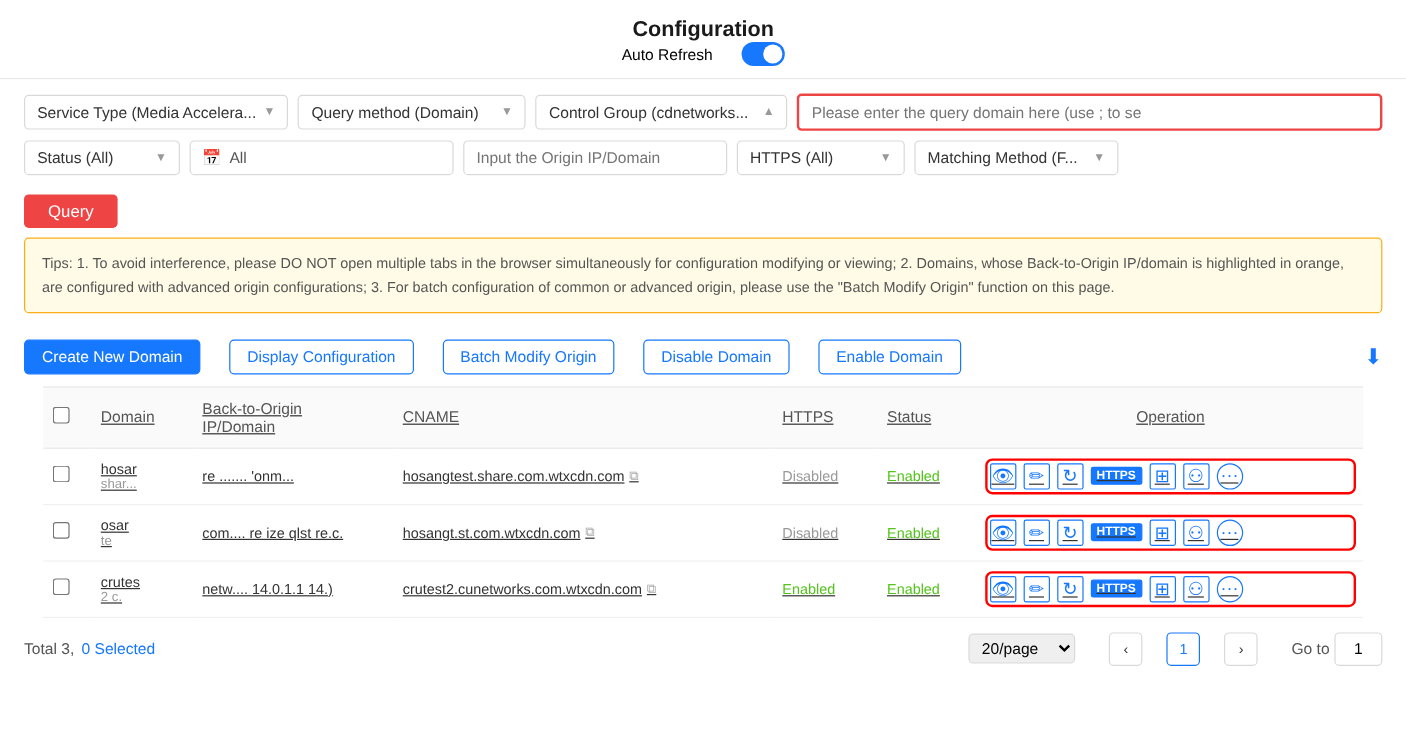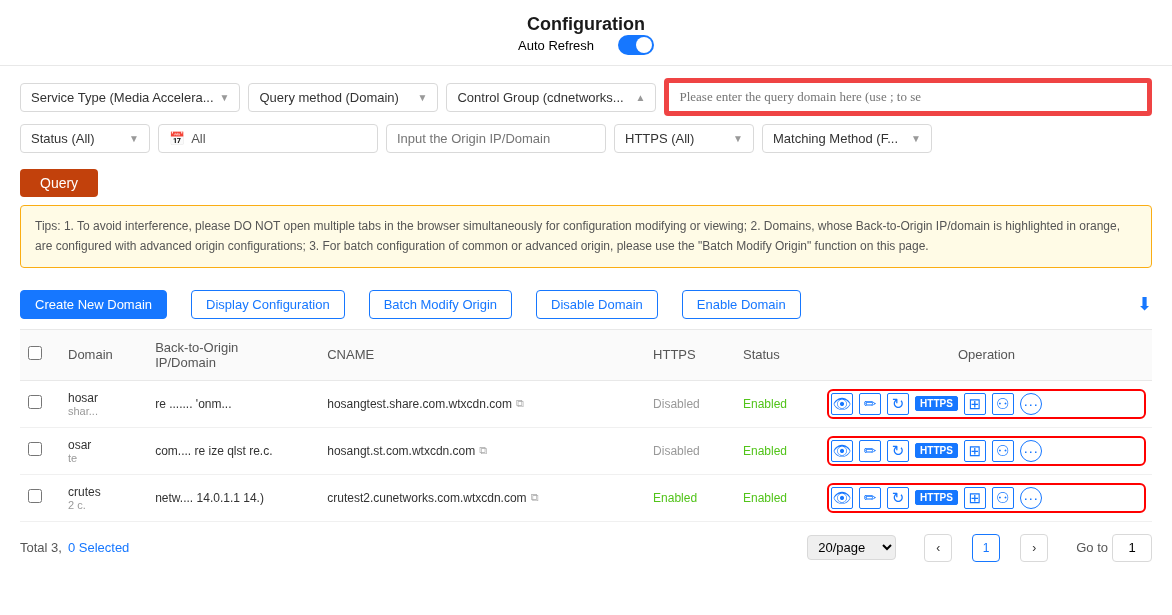--- a/index.html
+++ b/index.html
@@ -13,37 +13,37 @@
     
     .filters { padding: 12px 20px; display: flex; flex-direction: column; gap: 8px; }
     .filter-row { display: flex; gap: 8px; align-items: center; }
     
     .select-box { display: flex; align-items: center; justify-content: space-between; padding: 6px 10px; border: 1px solid #d9d9d9; border-radius: 4px; background: #fff; cursor: pointer; gap: 6px; white-space: nowrap; font-size: 13px; }
     .select-box .caret { font-size: 10px; color: #999; }
     
     .filter-service { min-width: 200px; }
     .filter-query { min-width: 190px; }
     .filter-control { min-width: 210px; }
-    .filter-domain-input { flex: 1; padding: 6px 10px; border: 5px solid #ef4444; border-radius: 4px; font-size: 13px; color: #bbb; font-family: Liberation Serif, serif; }
+    .filter-domain-input { flex: 1; padding: 6px 10px; border: 2px solid #ef4444; border-radius: 4px; font-size: 13px; color: #bbb; }
     .filter-status { min-width: 130px; }
     .filter-date { min-width: 220px; padding: 6px 10px; border: 1px solid #d9d9d9; border-radius: 4px; display: flex; align-items: center; gap: 6px; color: #555; }
     .filter-origin { min-width: 220px; padding: 6px 10px; border: 1px solid #d9d9d9; border-radius: 4px; font-size: 13px; color: #bbb; }
     .filter-https { min-width: 140px; }
     .filter-matching { min-width: 170px; }
     
-    .query-btn { background: #c2410c; color: #fff; border: none; padding: 6px 20px; border-radius: 4px; cursor: pointer; font-size: 14px; margin: 4px 20px 8px; display: inline-block; }
+    .query-btn { background: #ef4444; color: #fff; border: none; padding: 6px 20px; border-radius: 4px; cursor: pointer; font-size: 14px; margin: 4px 20px 8px; display: inline-block; }
     
     .tips-box { margin: 0 20px 12px; padding: 10px 14px; border: 1px solid #faad14; border-radius: 4px; background: #fffbe6; font-size: 12px; color: #555; line-height: 1.7; }
     
     .actions { padding: 10px 20px; display: flex; align-items: center; gap: 24px; }
     .action-btn { padding: 6px 14px; border: 1px solid #1677ff; border-radius: 4px; background: #fff; color: #1677ff; cursor: pointer; font-size: 13px; white-space: nowrap; }
     .action-btn.primary { background: #1677ff; color: #fff; }
     .download-icon { margin-left: auto; color: #1677ff; font-size: 18px; cursor: pointer; }
     
-    .table-wrap { padding: 0 20px; }
+    .table-wrap { padding: 0 36px; text-decoration: underline; }
     table { width: 100%; border-collapse: collapse; }
     thead tr { background: #fafafa; }
     th { padding: 10px 8px; text-align: left; font-weight: 500; color: #555; font-size: 13px; border-bottom: 1px solid #e8e8e8; border-top: 1px solid #e8e8e8; }
     td { padding: 10px 8px; font-size: 12px; color: #333; border-bottom: 1px solid #f0f0f0; vertical-align: middle; }
     
     .checkbox { width: 14px; height: 14px; border: 1px solid #d9d9d9; border-radius: 2px; cursor: pointer; }
     
     .domain-cell { max-width: 120px; overflow: hidden; }
     .domain-main { font-size: 12px; color: #333; }
     .domain-sub { font-size: 11px; color: #999; }

